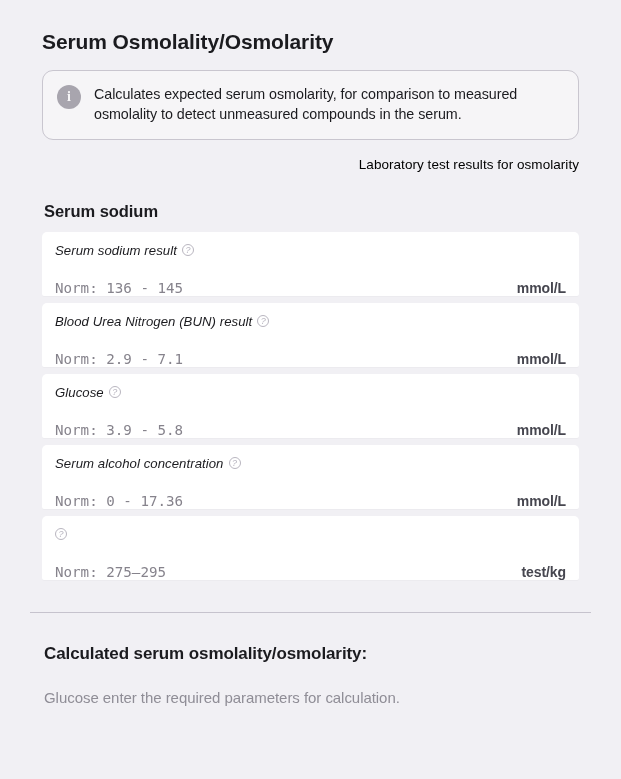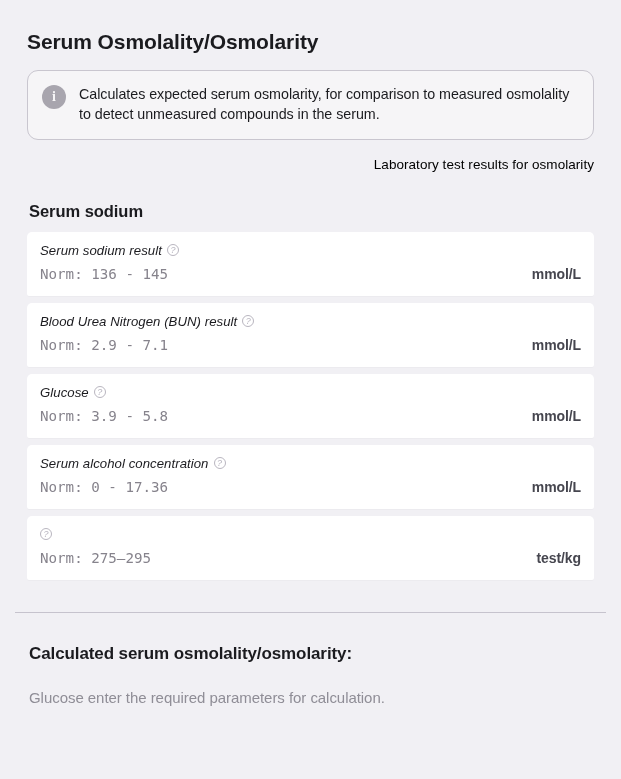--- a/index.html
+++ b/index.html
@@ -12,21 +12,21 @@
     background: #f1f0f4;
     font-family: "Liberation Sans", sans-serif;
     -webkit-font-smoothing: antialiased;
     overflow: hidden;
   }
 
   .page {
     width: 621px;
     height: 779px;
     box-sizing: border-box;
-    padding: 0 27px;
+    padding: 0 42px;
     position: relative;
   }
 
   
   .calc-title {
     font-size: 21px;
     font-weight: bold;
     color: #1b1b1f;
     letter-spacing: -0.1px;
     padding-top: 29px;
@@ -129,21 +129,21 @@
     font-family: "Liberation Sans", sans-serif;
     cursor: pointer;
     user-select: none;
     box-sizing: border-box;
     padding-bottom: 0px;
   }
   .field-value-row {
     display: flex;
     align-items: flex-end;
     justify-content: space-between;
-    margin-top: 7px;
+    margin-top: 21px;
   }
   .field-placeholder {
     font-family: "DejaVu Sans Mono", monospace;
     font-size: 14.2px;
     color: #86838c;
     letter-spacing: 0px;
     white-space: pre;
   }
   .field-unit {
     font-size: 14px;

